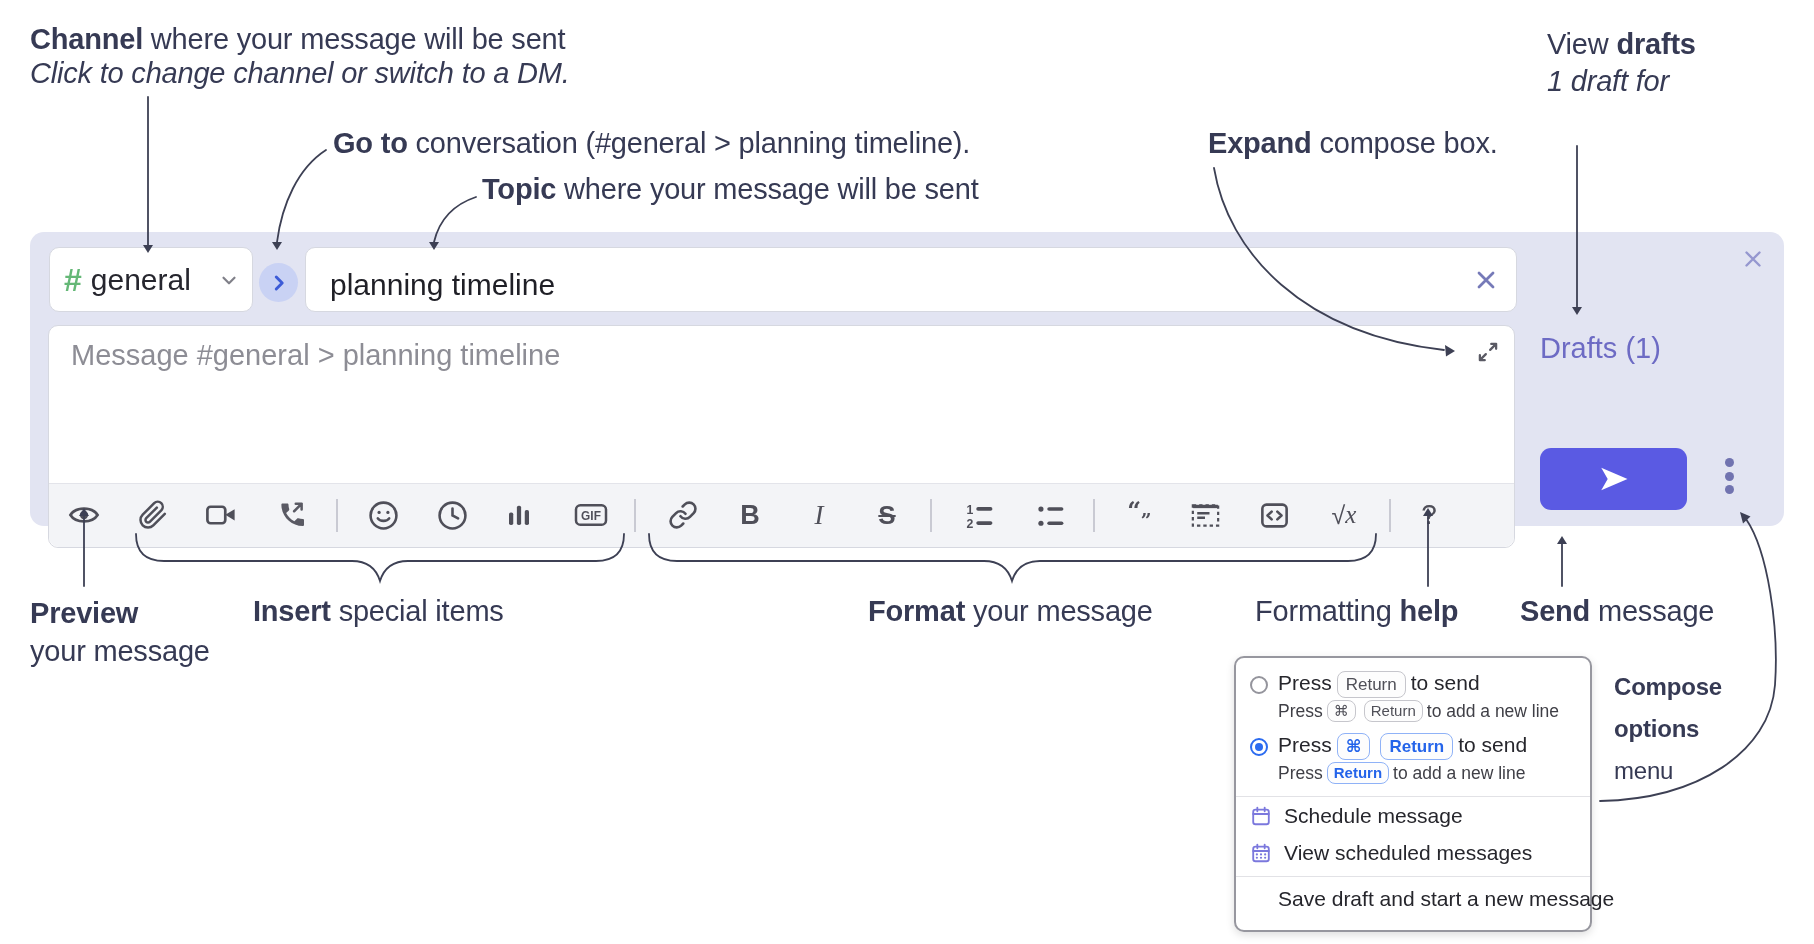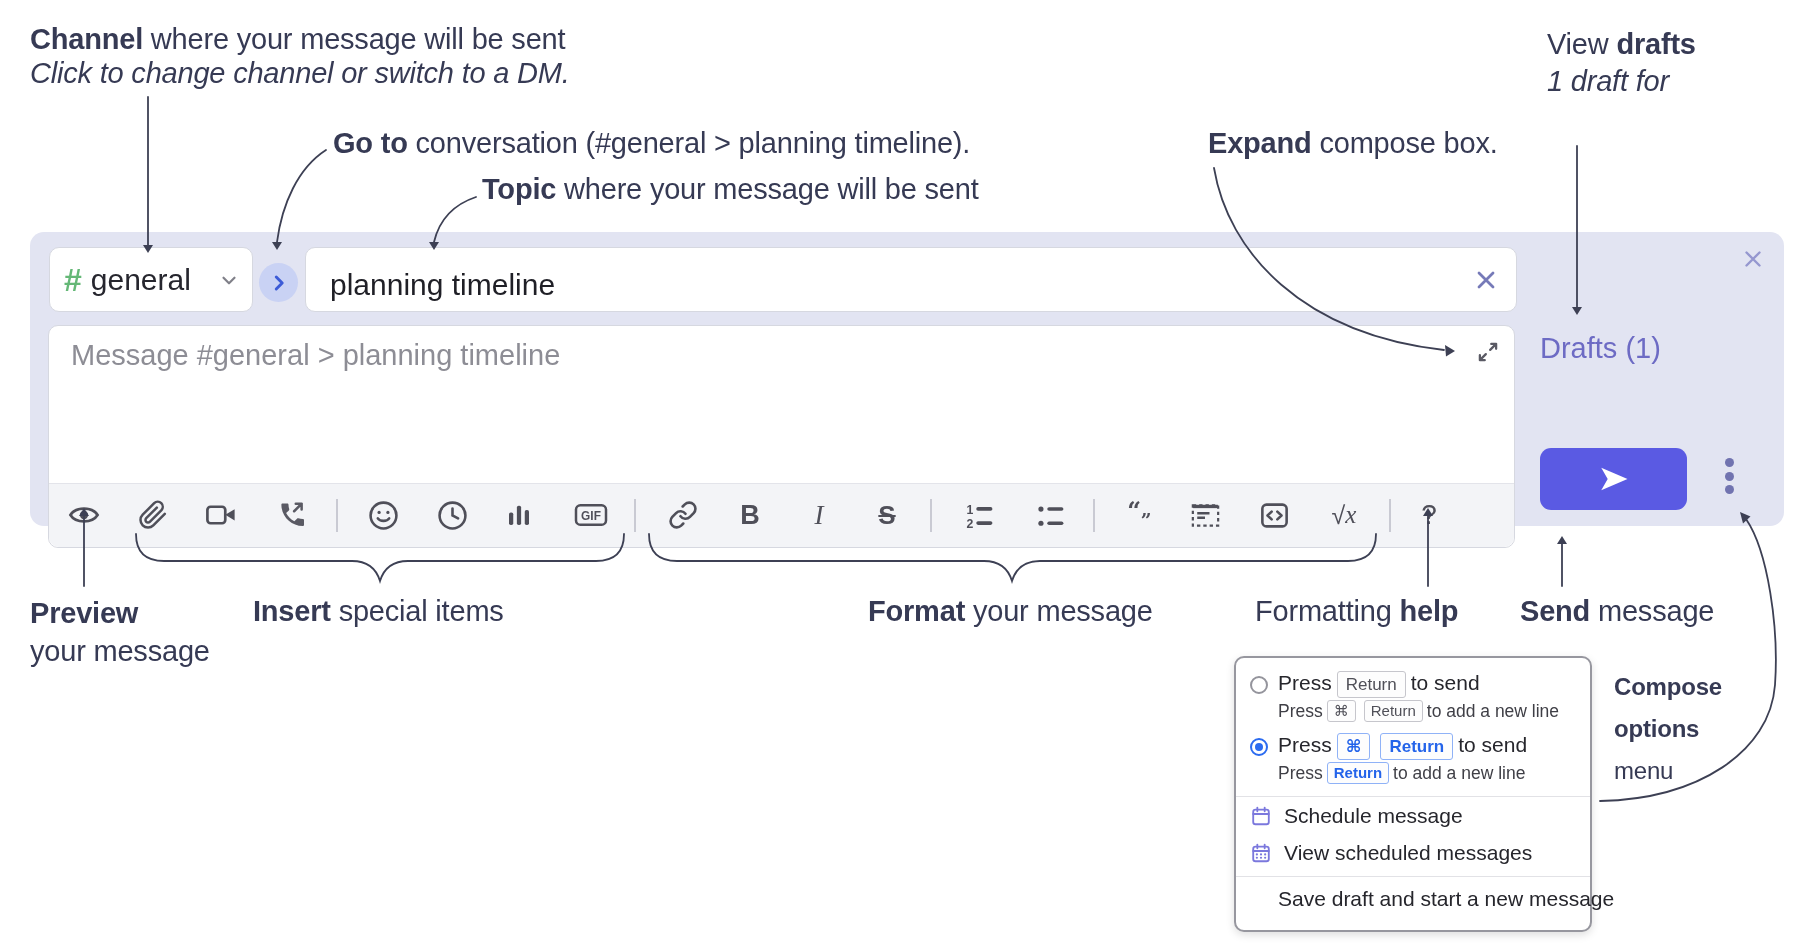--- a/index.html
+++ b/index.html
@@ -44,21 +44,21 @@
   .kebab i{width:9px;height:9px;border-radius:50%;background:#7173b0;}
 
   
   .popup{position:absolute;left:1234px;top:656px;width:358px;height:276px;background:#fff;border:2px solid #97979f;border-radius:10px;
     box-shadow:0 3px 9px rgba(0,0,0,.13);box-sizing:border-box;z-index:4;color:#26262c;font-size:21px;padding-top:9px;}
   .p-opt{display:flex;align-items:center;gap:10px;padding:4px 14px 1px;cursor:pointer;white-space:nowrap;}
   .p-sub{padding:1px 14px 7px 42px;font-size:17.5px;color:#3f3f46;display:flex;align-items:center;white-space:nowrap;}
   .radio{width:18px;height:18px;border:2px solid #94949c;border-radius:50%;box-sizing:border-box;flex-shrink:0;}
   .radio.checked{border-color:#2b6bf0;position:relative;}
   .radio.checked::after{content:"";position:absolute;inset:3px;background:#2b6bf0;border-radius:50%;}
-  .key{display:inline-block;border:1.5px solid #c6c6cc;border-radius:3px;padding:1px 8px;font-size:17px;line-height:23px;color:#505058;background:#fdfdfd;margin:0 5px;}
+  .key{display:inline-block;border:1.5px solid #c6c6cc;border-radius:8px;padding:1px 8px;font-size:17px;line-height:23px;color:#505058;background:#fdfdfd;margin:0 5px;}
   .p-sub .key{font-size:15px;line-height:20px;padding:0 6px;margin:0 4px;}
   .key.blue{border-color:#8fb2f7;color:#2464ea;font-weight:700;}
   .p-div{border-top:1px solid #e2e2e6;margin-top:5px;}
   .p-item{display:flex;align-items:center;gap:12px;padding:7px 14px 6px;cursor:pointer;white-space:nowrap;}
   .p-item.last{padding:10px 30px;}
 </style>
 </head>
 <body>
 
 <div class="canvas">

